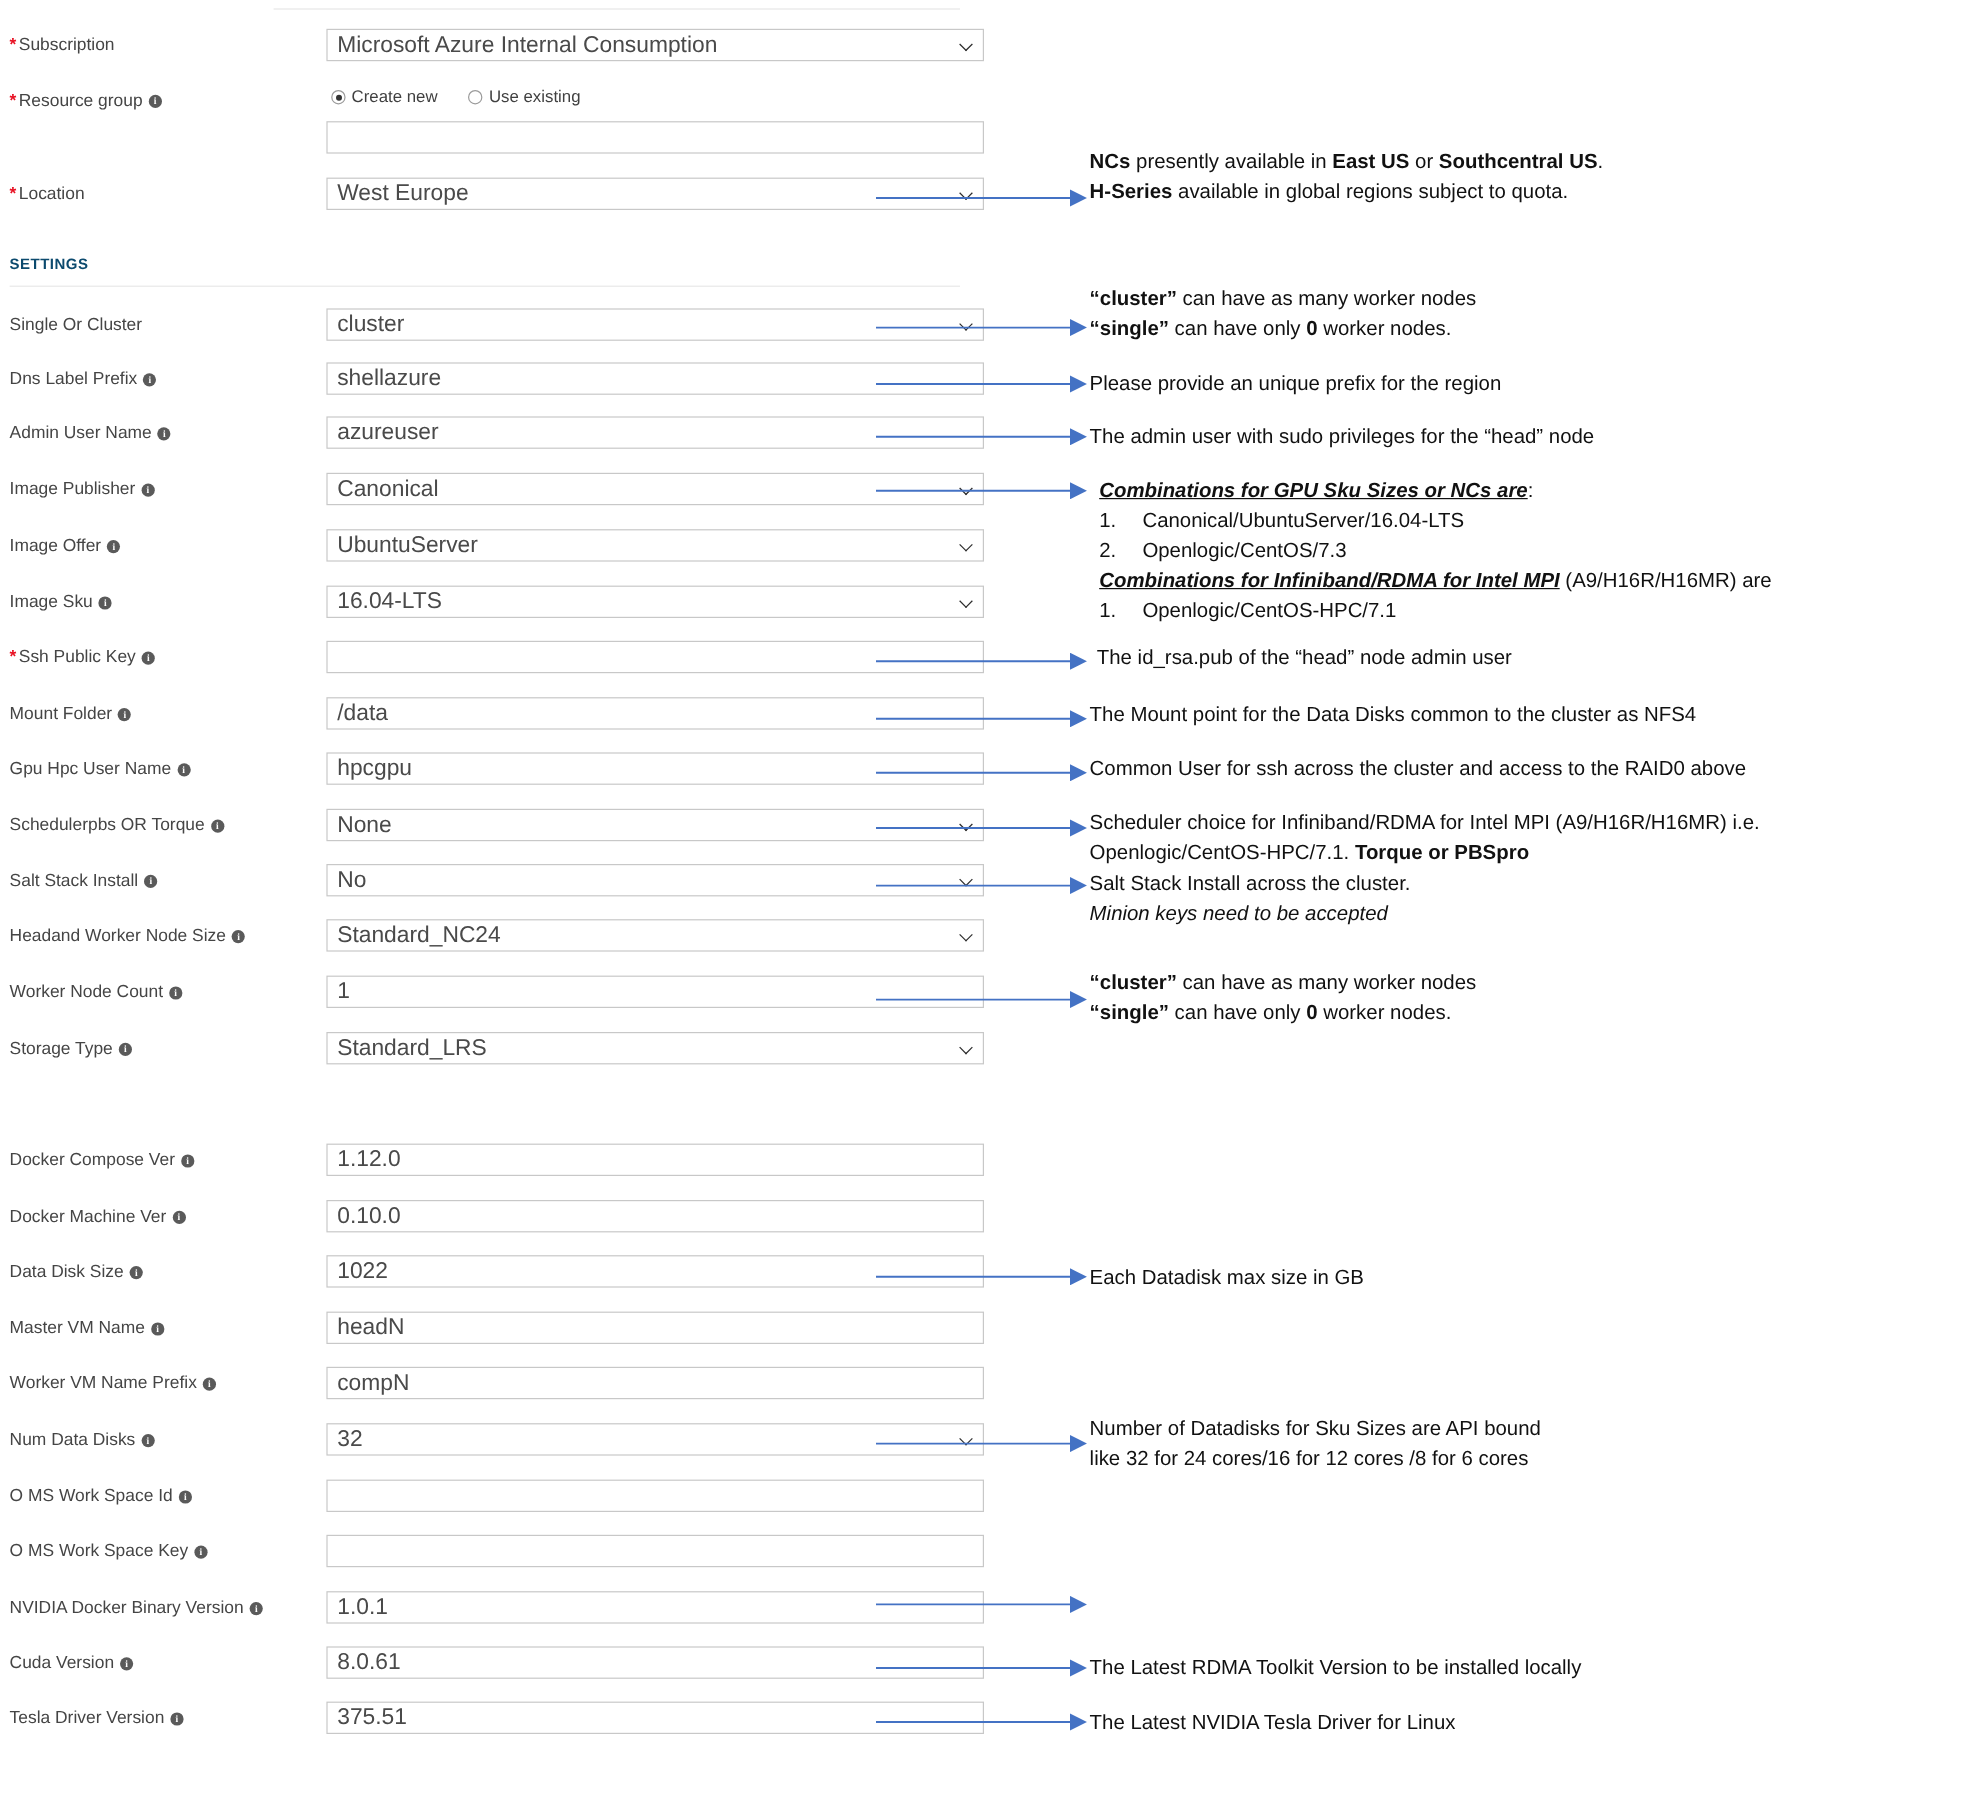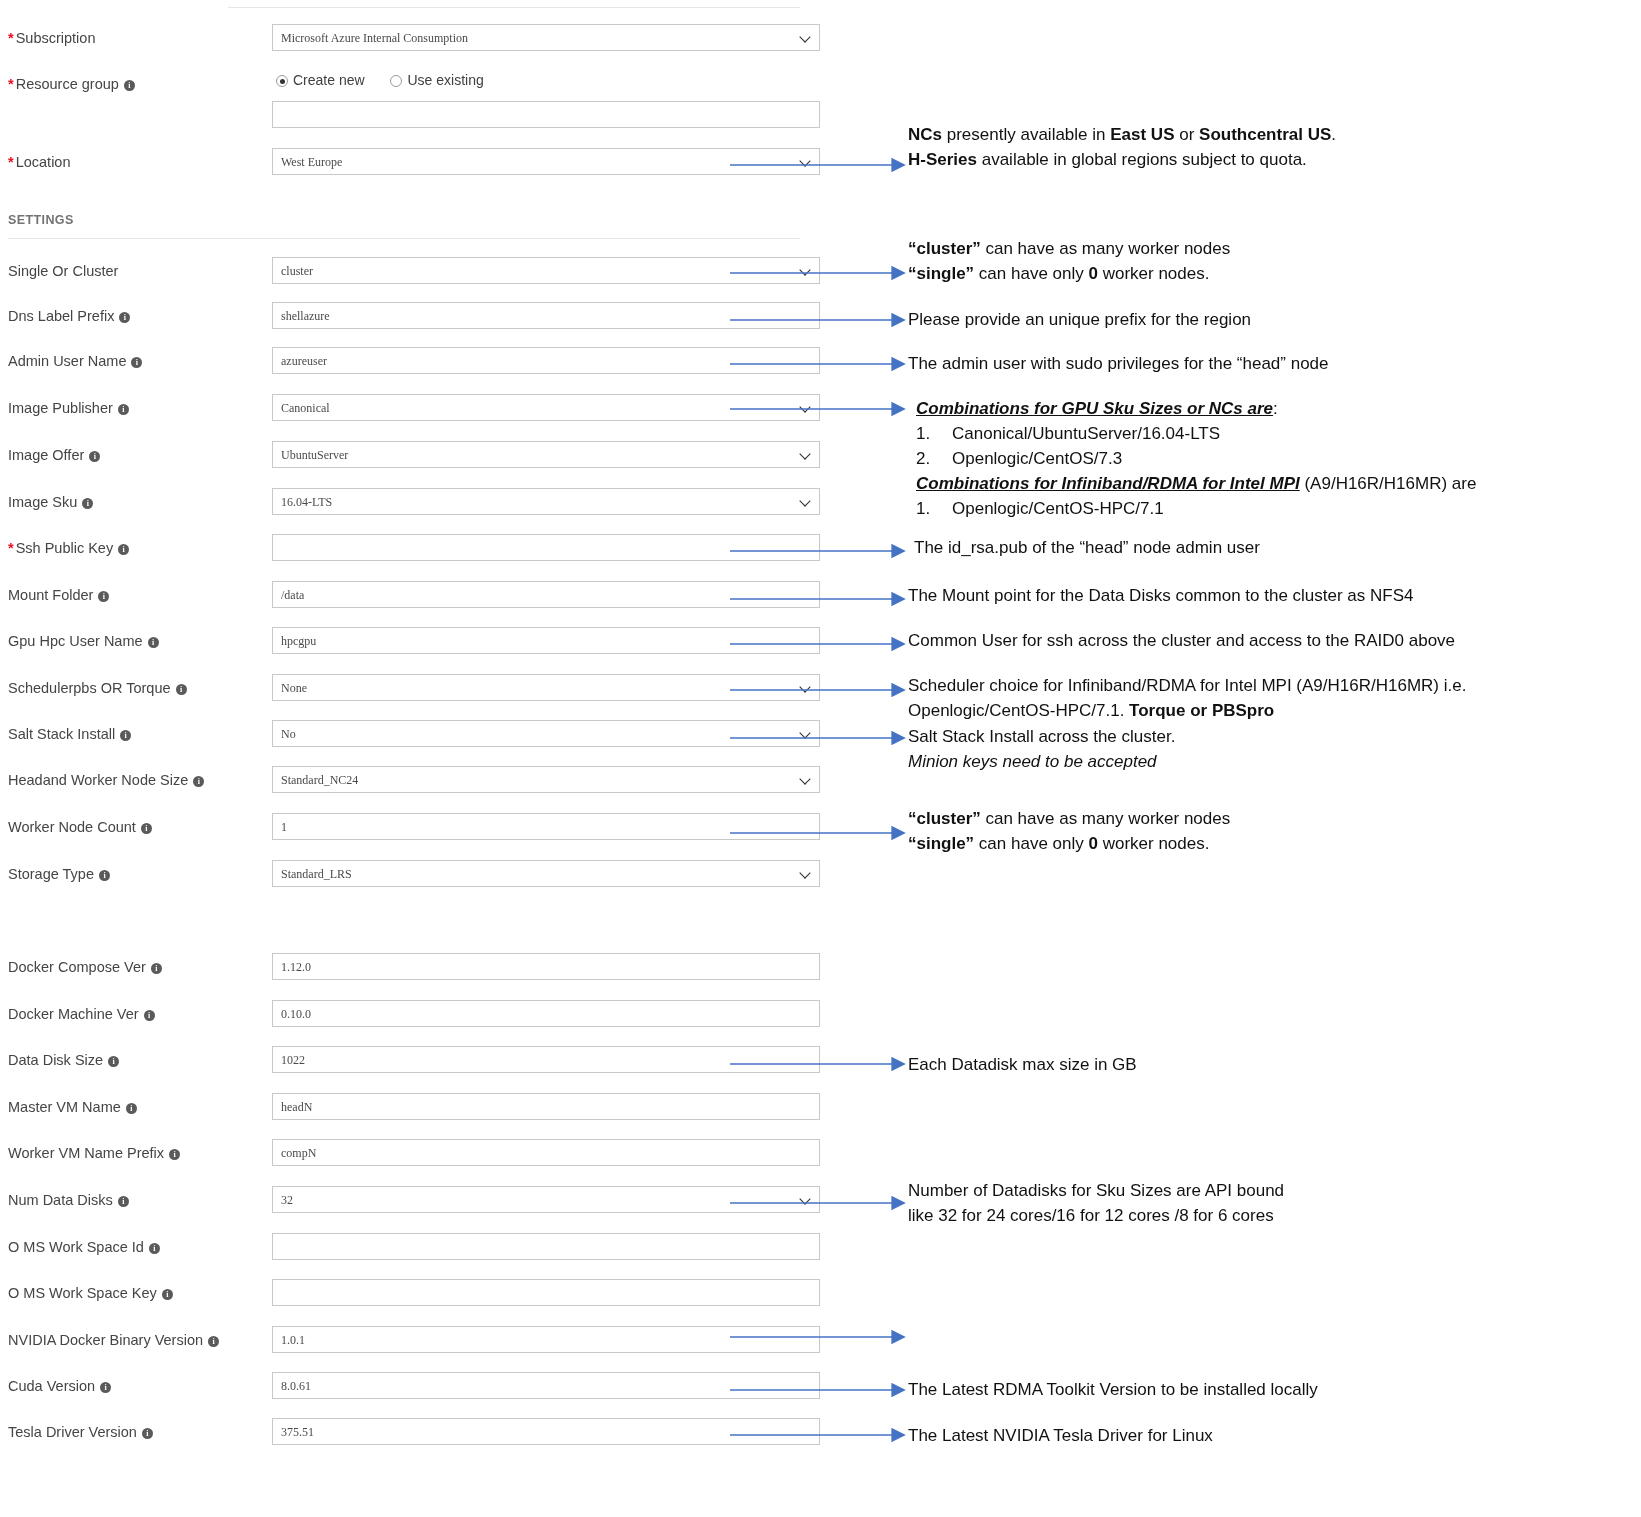--- a/index.html
+++ b/index.html
@@ -87,25 +87,24 @@
     width: 548px;
     height: 27px;
     border: 1px solid #c8c8c8;
     background: #ffffff;
     box-sizing: border-box;
   }
   .field .val {
     position: absolute;
     left: 8px;
     top: 4px;
-    font-size: 12px;
+    font-size: 19px;
     color: #4a4a4a;
     line-height: 18px;
     white-space: nowrap;
-    font-family: Liberation Serif, serif;
   }
   .chev {
     position: absolute;
     right: 9px;
     top: 8px;
     width: 9px;
     height: 9px;
   }
   .chev::before {
     content: "";
@@ -155,21 +154,21 @@
     background: #333;
   }
 
   .section-head {
     position: absolute;
     left: 8px;
     top: 213px;
     font-size: 12.5px;
     font-weight: 700;
     letter-spacing: 0.4px;
-    color: #737373;
+    color: #0c4a6e;
   }
 
   
   #annotations {
     position: absolute;
     left: 0;
     top: 0;
     width: 1641px;
     height: 1517px;
     pointer-events: none;

